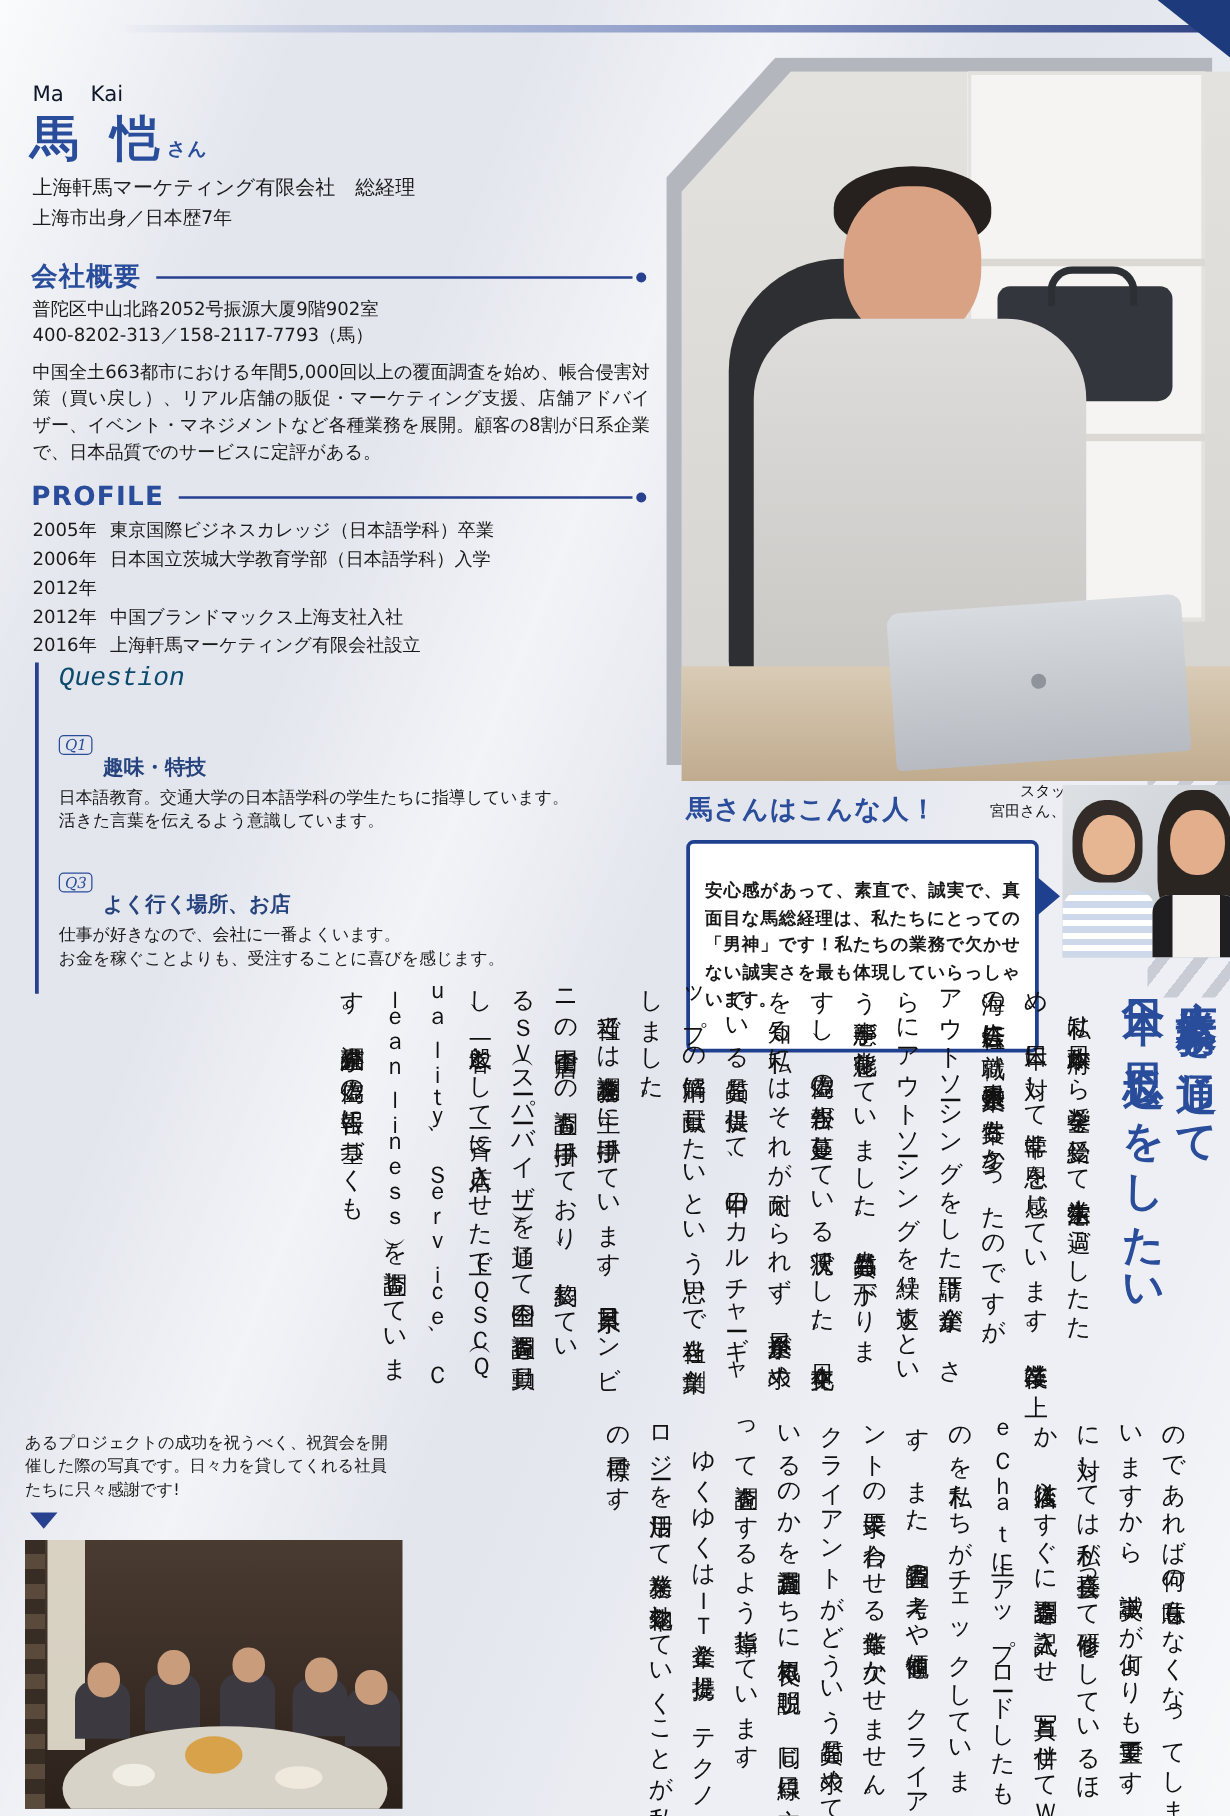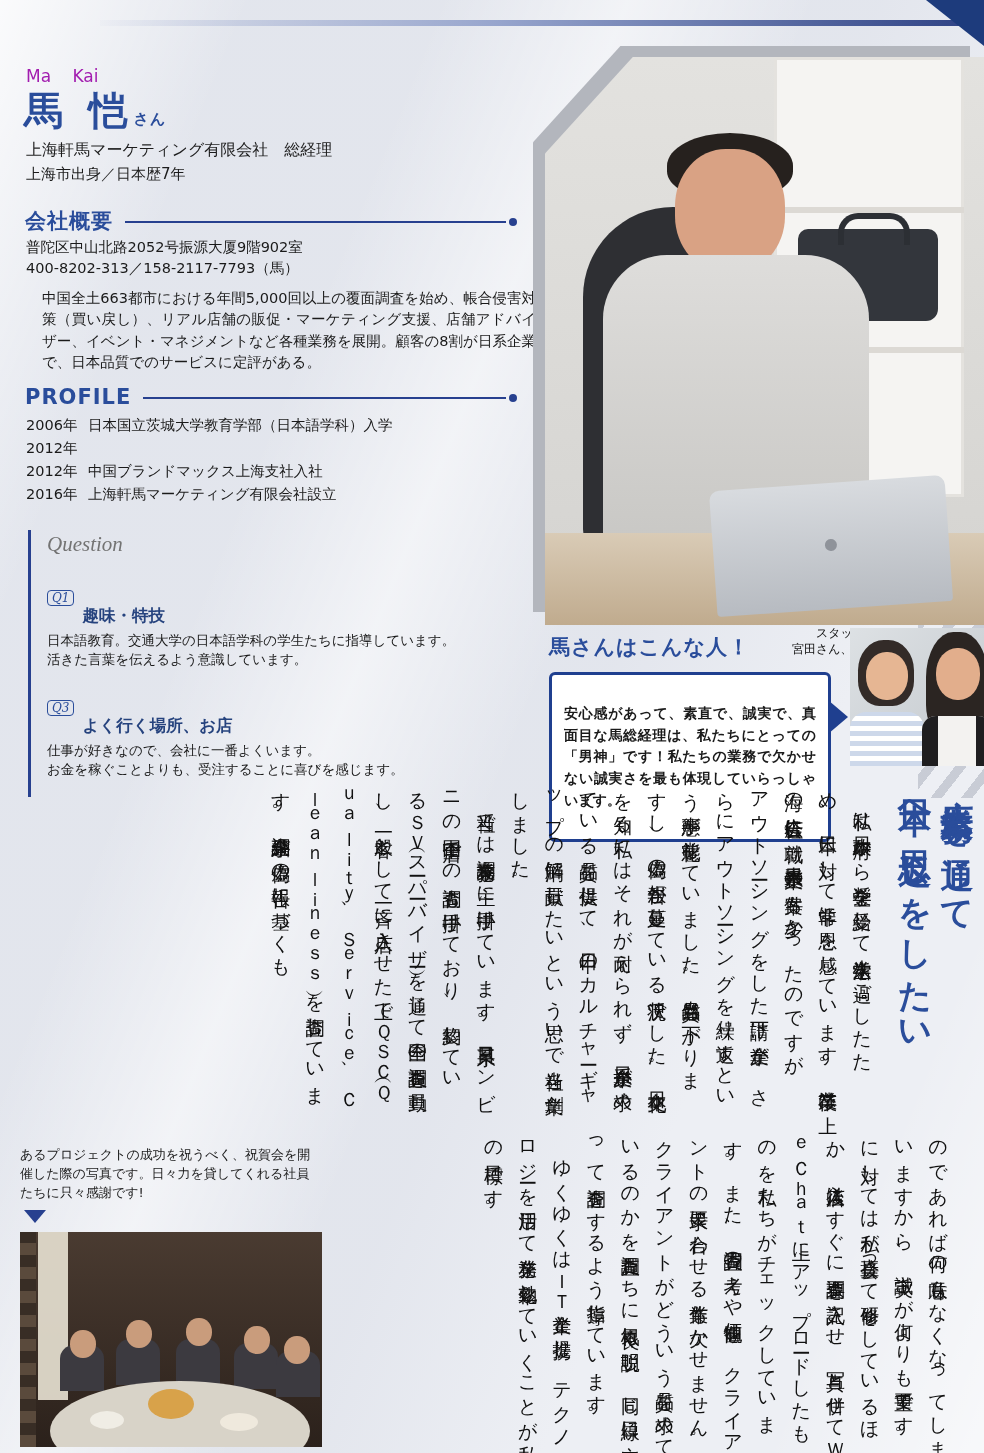--- a/index.html
+++ b/index.html
@@ -24,43 +24,43 @@
   .corner-tr{
     position:absolute;top:0;right:0;width:58px;height:46px;background:#1d3b7c;
     clip-path:polygon(0 0,100% 0,100% 100%);
   }
   .stripes-right{
     position:absolute;right:0;top:580px;width:66px;height:218px;opacity:.85;
     background:repeating-linear-gradient(128deg,#c2c6d0 0 9px,rgba(194,198,208,0) 9px 24px);
   }
 
   
-  .name-en{position:absolute;left:26px;top:66px;color:#a21caf;font-size:17px;word-spacing:16px;}
+  .name-en{position:absolute;left:26px;top:66px;color:#0f172a;font-size:17px;word-spacing:16px;}
   .name-ja{position:absolute;left:24px;top:84px;color:#2a4d9b;font-size:39px;font-weight:bold;letter-spacing:6px;}
   .name-ja .suffix{font-size:15px;font-weight:bold;letter-spacing:1px;}
   .company-line{position:absolute;left:26px;top:140px;font-size:16px;color:#1c1c1c;}
   .origin-line{position:absolute;left:26px;top:165px;font-size:15px;color:#1c1c1c;}
 
   .sec-head{position:absolute;display:flex;align-items:center;width:492px;left:25px;}
   .sec-head .sec-title{color:#2a4d9b;font-weight:bold;font-size:21px;letter-spacing:1px;white-space:nowrap;}
   .sec-head .rule{flex:1;height:2px;background:#27408f;margin:2px 3px 0 12px;}
   .sec-head .dot{width:8px;height:8px;border-radius:50%;background:#27408f;margin-top:2px;}
 
   .overview-head{top:207px;}
   .ov-address{position:absolute;left:26px;top:238px;font-size:14.5px;}
   .ov-phone{position:absolute;left:26px;top:259px;font-size:14.5px;}
-  .ov-desc{position:absolute;left:42px;top:288px;width:494px;font-size:14.5px;line-height:1.48;text-align:justify;}
+  .ov-desc{position:absolute;left:26px;top:288px;width:494px;font-size:14.5px;line-height:1.48;text-align:justify;}
 
   .profile-head{top:385px;}
   .profile-list{position:absolute;left:26px;top:414px;font-size:14.5px;line-height:1.58;}
   .profile-row{display:flex;}
   .profile-row .year{width:62px;flex:0 0 auto;}
 
   .q-block{position:absolute;left:28px;top:530px;width:500px;border-left:3px solid #27408f;padding:2px 0 8px 16px;}
-  .q-heading{font-family:Liberation Serif, serif;font-style:italic;color:#737373;font-size:21px;margin-bottom:12px;}
+  .q-heading{font-family:Liberation Mono, monospace;font-style:italic;color:#0c4a6e;font-size:21px;margin-bottom:12px;}
   .q-item{margin-bottom:10px;}
   .q-title-row{display:flex;align-items:center;margin-bottom:4px;}
   .q-badge{font-family:"DejaVu Serif","Liberation Serif",serif;font-style:italic;color:#2a4d9b;border:1px solid #2a4d9b;border-radius:4px;font-size:12px;padding:0 4px;margin-right:8px;}
   .q-title{color:#26437e;font-weight:bold;font-size:16.5px;margin-top:36px;}
   .q-answer{font-size:13.5px;line-height:1.4;white-space:pre-line;}
 
   
   .photo-man-outline{
     position:absolute;left:533px;top:46px;width:437px;height:566px;background:#b3b6bd;
     clip-path:polygon(0 17%,20% 0,100% 0,100% 100%,0 100%);
@@ -166,20 +166,24 @@
   <div class="ov-address">普陀区中山北路2052号振源大厦9階902室</div>
   <div class="ov-phone">400-8202-313／158-2117-7793（馬）</div>
   <div class="ov-desc">中国全土663都市における年間5,000回以上の覆面調査を始め、帳合侵害対策（買い戻し）、リアル店舗の販促・マーケティング支援、店舗アドバイザー、イベント・マネジメントなど各種業務を展開。顧客の8割が日系企業で、日本品質でのサービスに定評がある。</div>
 
   <div class="sec-head profile-head">
     <span class="sec-title">PROFILE</span>
     <span class="rule"></span>
     <span class="dot"></span>
   </div>
   <div class="profile-list">
+    <div class="profile-row">
+        <span class="year">2005年</span>
+        <span>東京国際ビジネスカレッジ（日本語学科）卒業</span>
+      </div>
     <div class="profile-row">
         <span class="year">2006年</span>
         <span>日本国立茨城大学教育学部（日本語学科）入学</span>
       </div>
     <div class="profile-row">
         <span class="year">2012年</span>
       </div>
     <div class="profile-row">
         <span class="year">2012年</span>
         <span>中国ブランドマックス上海支社入社</span>

